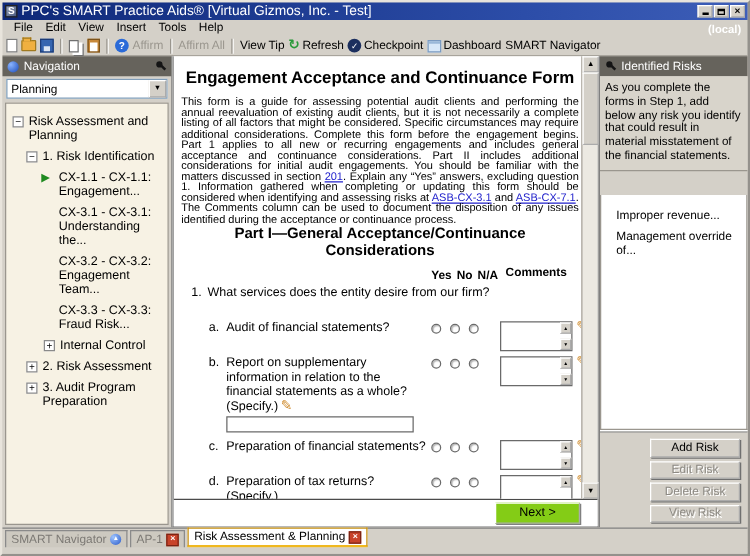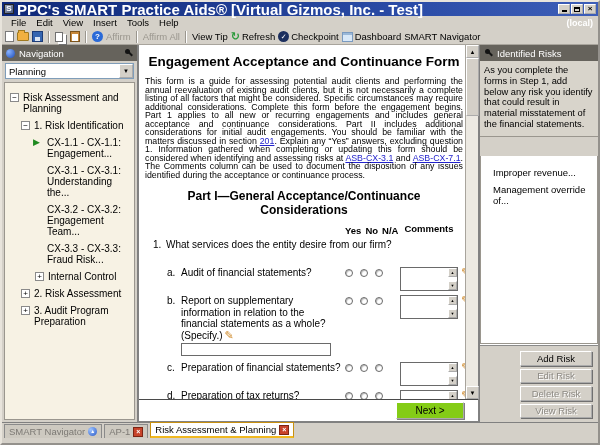--- a/index.html
+++ b/index.html
@@ -5,21 +5,21 @@
   * { box-sizing: border-box; margin: 0; padding: 0; }
   html,body { width:600px; height:445px; }
   body { font-family: "Liberation Sans", "DejaVu Sans", sans-serif; font-size:10px; color:#000; }
 
   .win { width:600px; height:445px; background:#d4d0c8; border:2px outset #e8e4dc; display:flex; flex-direction:column; }
 
   
   .titlebar { height:14px; background:linear-gradient(90deg,#0e2878,#2c4da8 70%,#3d5eb8); display:flex; align-items:center; padding:0 2px; flex:none; }
   .appicon { width:10px; height:10px; background:linear-gradient(135deg,#9aa4b8,#4a5a80); border:1px solid #222; color:#fff; font-size:8px; font-weight:bold; line-height:8px; text-align:center; margin-right:3px; flex:none; }
   .appicon::before { content:"S"; }
-  .titletext { color:#fff; font-weight:bold; font-size:15px; white-space:nowrap; overflow:hidden; flex:1; }
+  .titletext { color:#fff; font-weight:normal; font-size:11px; white-space:nowrap; overflow:hidden; flex:1; }
   .winbtns { display:flex; gap:1px; flex:none; }
   .wbtn { width:12px; height:10px; background:#d4d0c8; border:1px outset #fff; display:flex; align-items:center; justify-content:center; font-size:8px; line-height:8px; }
   .wbtn .bar { width:5px; height:2px; background:#000; margin-top:4px; }
   .wbtn .box { width:6px; height:5px; border:1px solid #000; border-top-width:2px; }
   .wbtn.close::before { content:"×"; font-weight:bold; }
 
   
   .menubar { height:13px; display:flex; align-items:center; padding:0 4px; position:relative; flex:none; }
   .menuitem { padding:0 5px; font-size:9.5px; }
   .locallabel { position:absolute; right:5px; color:#fff; font-size:9px; font-weight:bold; }
@@ -81,21 +81,21 @@
   .vscroll { position:absolute; right:0; top:0; bottom:0; width:13px; background:#ece9e2; border-left:1px solid #a8a49c; display:flex; flex-direction:column; }
   .sbtn { width:13px; height:13px; background:#d4d0c8; border:1px outset #fff; font-size:6px; display:flex; align-items:center; justify-content:center; flex:none; }
   .sbtn.up::before { content:"▲"; }
   .sbtn.down::before { content:"▼"; }
   .sthumb { width:13px; height:58px; background:#d4d0c8; border:1px outset #fff; flex:none; }
   .sspace { flex:1; }
 
   .doctitle { text-align:center; font-weight:bold; font-size:13.5px; margin-top:9px; }
   .intro { margin-top:8px; font-size:8.8px; line-height:8.5px; text-align:justify; }
   .link { color:#2222cc; text-decoration:underline; }
-  .parthead { text-align:center; font-weight:bold; font-size:12px; margin-top:10px; }
+  .parthead { text-align:center; font-weight:bold; font-size:12px; }
 
   .frow { display:flex; align-items:flex-start; margin-left:22px; }
   .fletter { width:14px; flex:none; }
   .ftext { width:164px; flex:none; padding-right:4px; line-height:11.5px; }
   .fradios { display:flex; gap:7px; width:52px; flex:none; padding-top:2px; }
   .radio { width:8px; height:8px; border-radius:50%; background:#fff; border:1px solid #6a6a6a; box-shadow:inset 1px 1px 1px #b8b8b8; flex:none; }
   .fcomment { width:58px; height:24px; flex:none; border:1px solid #6a6a6a; background:#fff; position:relative; margin-left:3px; }
   .cbsb { position:absolute; right:0; top:0; bottom:0; width:9px; display:flex; flex-direction:column; justify-content:space-between; }
   .cbtn { width:9px; height:9px; background:#d4d0c8; border:1px outset #fff; font-size:4px; line-height:7px; text-align:center; }
   .cbtn.up::before { content:"▲"; }

